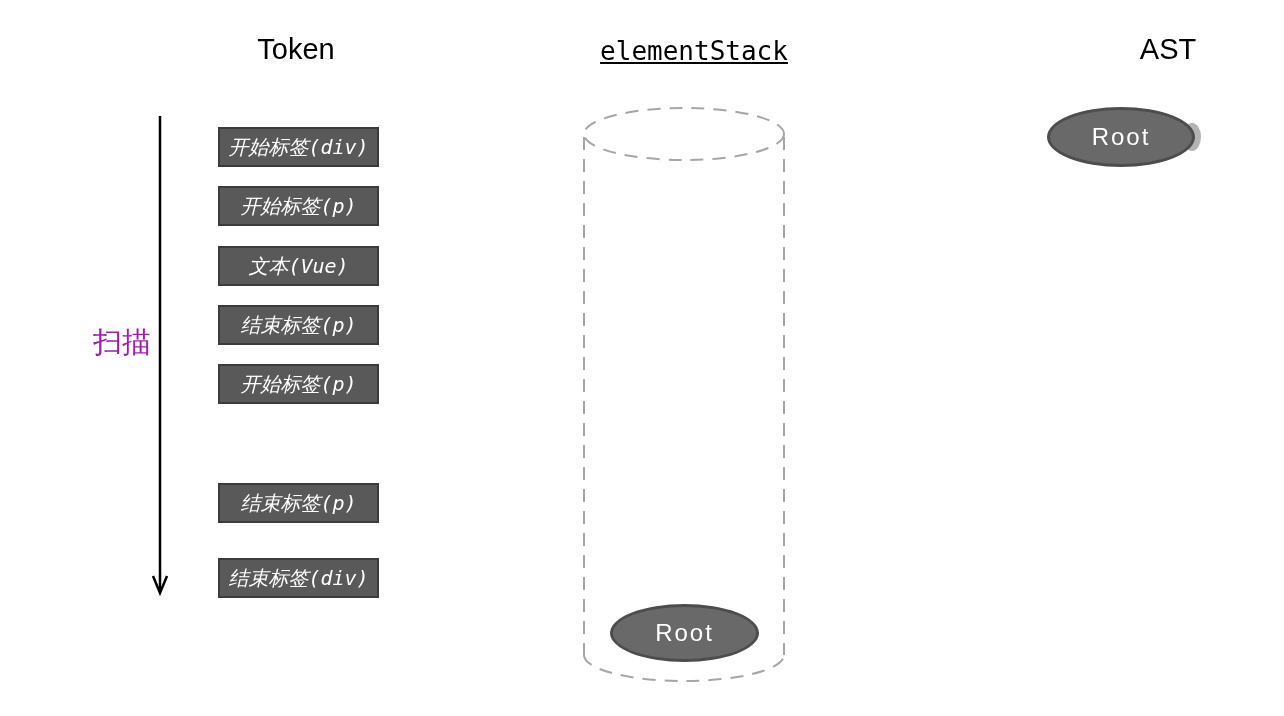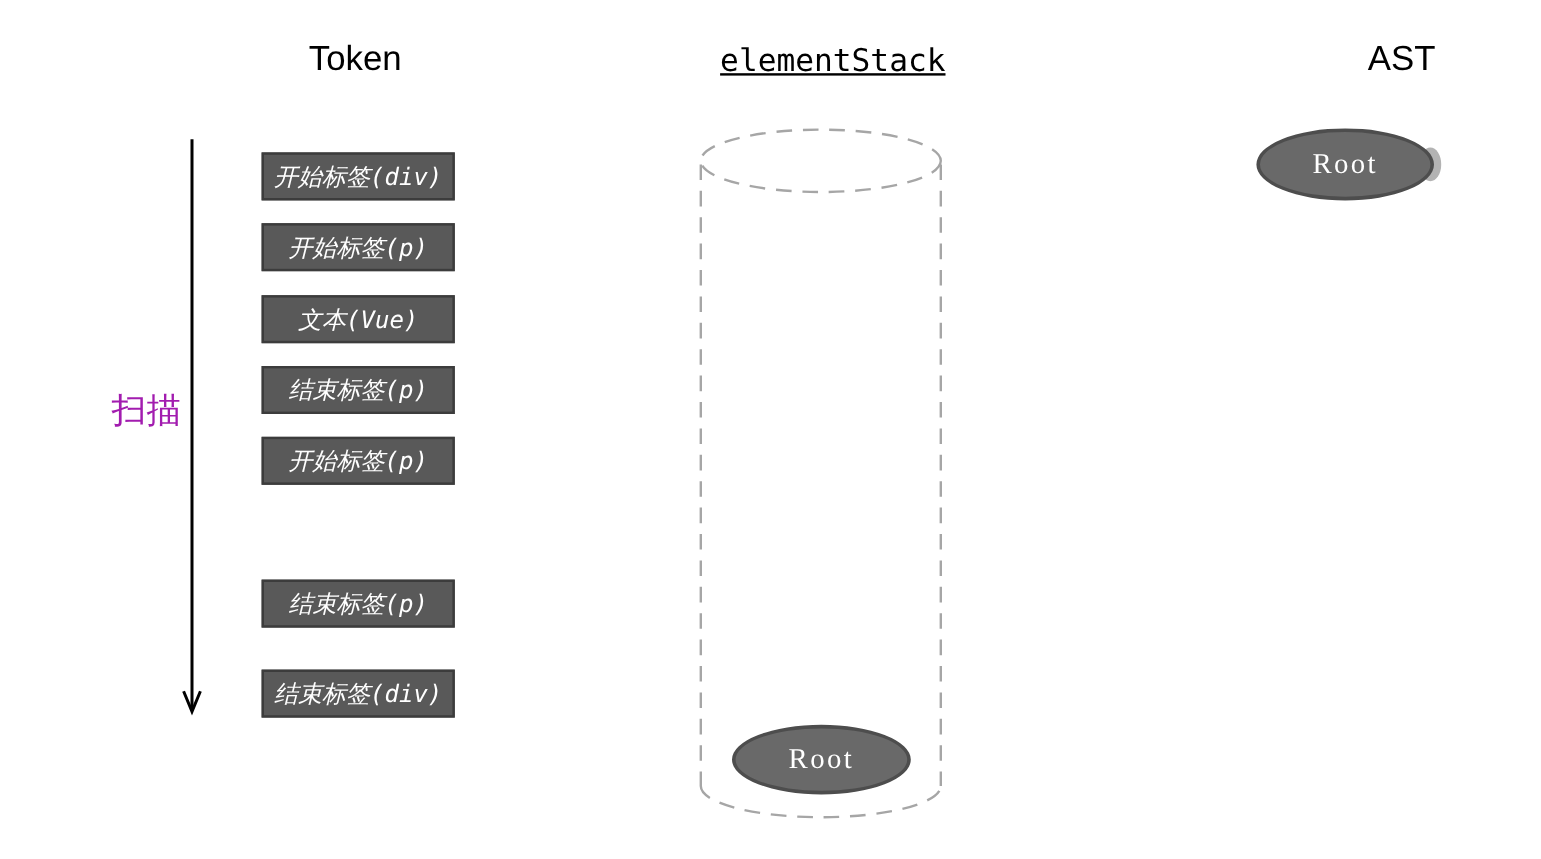--- a/index.html
+++ b/index.html
@@ -57,21 +57,21 @@
   .node {
     position: absolute;
     box-sizing: border-box;
     background: #696969;
     border: 3px solid #4d4d4d;
     border-radius: 50%;
     color: #ffffff;
     display: flex;
     align-items: center;
     justify-content: center;
-    font-family: Liberation Serif, serif;
+    font-family: Liberation Sans, sans-serif;
     font-size: 24px;
     letter-spacing: 2px;
     z-index: 2;
   }
   .node.stack-node { left: 610px; top: 604px; width: 149px; height: 58px; }
   .node.ast-node   { left: 1047px; top: 107px; width: 148px; height: 60px; }
   .ast-nub {
     position: absolute;
     left: 1183px; top: 123px;
     width: 18px; height: 28px;

